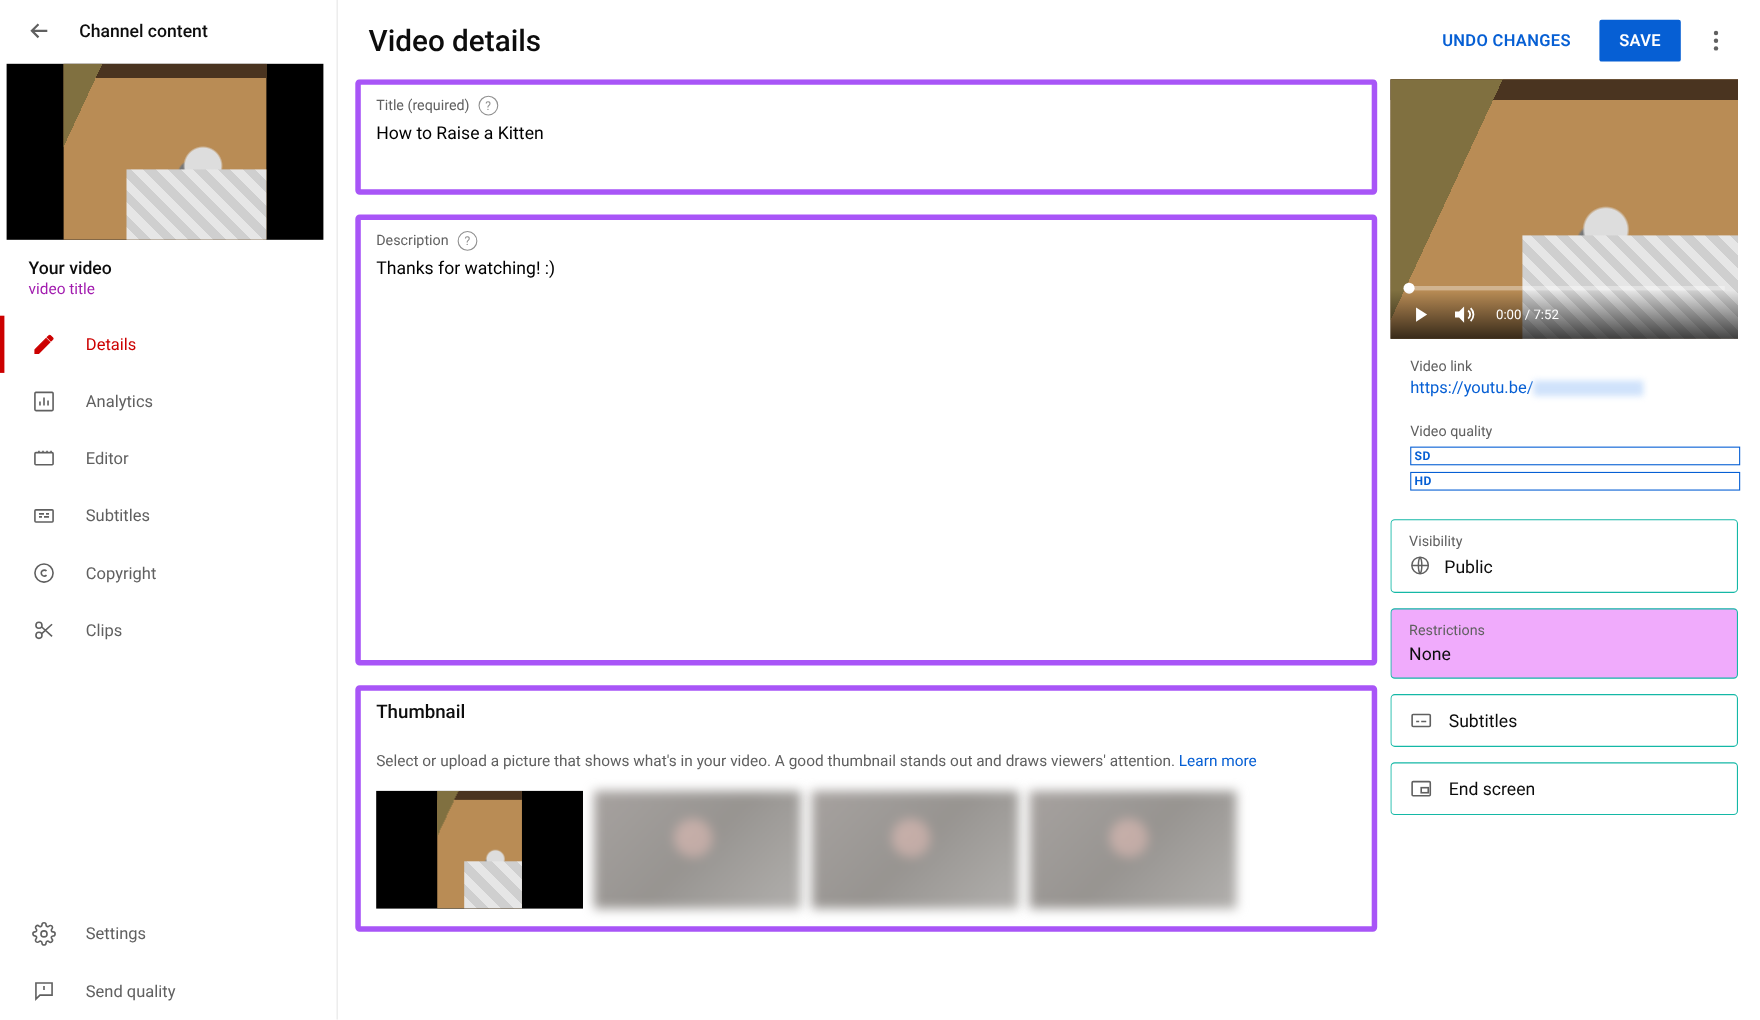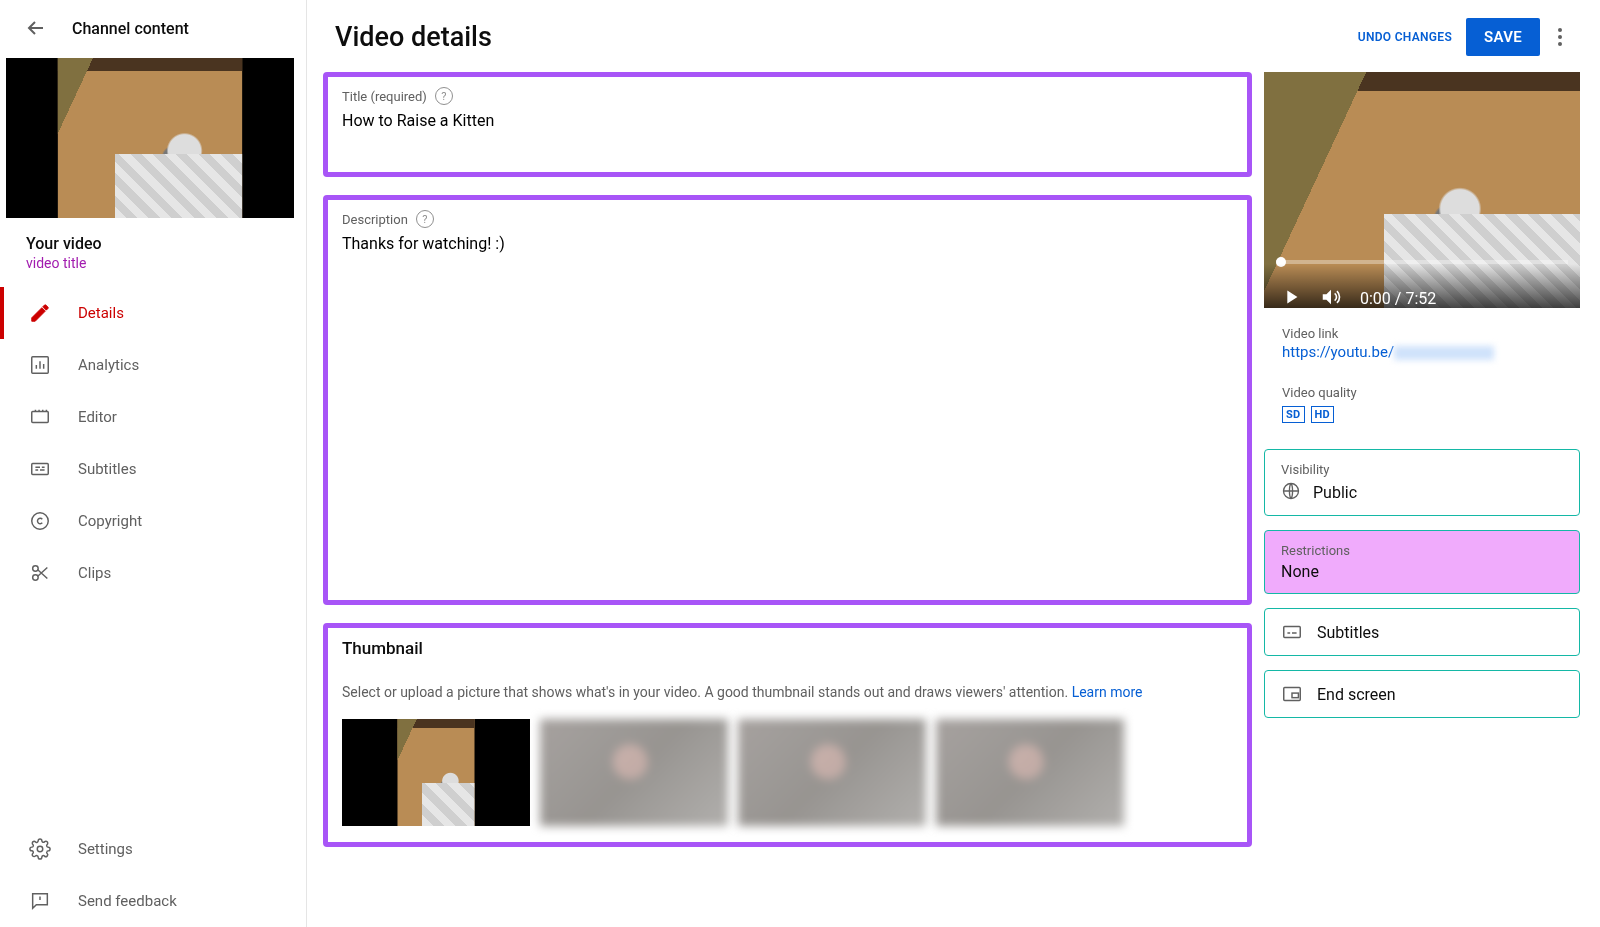--- a/index.html
+++ b/index.html
@@ -13,23 +13,23 @@
 .sb-vt { padding:4px 26px 16px; }
 .sb-vt-h { font-size:16px; font-weight:500; }
 .sb-vt-s { font-size:14px; color:#a21caf; margin-top:2px; }
 .nav-item { display:flex; align-items:center; gap:26px; padding:14px 28px; cursor:pointer; color:#606060; font-size:15px; }
 .nav-item .ico { width:24px; height:24px; display:flex; align-items:center; justify-content:center; }
 .nav-item.active { color:#cc0000; position:relative; }
 .nav-item.active::before { content:""; position:absolute; left:0; top:0; bottom:0; width:4px; background:#cc0000; }
 .nav-item.active .ico svg { stroke:#cc0000; fill:#cc0000; }
 .nav-spacer { flex:1; }
 .main { flex:1; display:flex; flex-direction:column; overflow:hidden; }
-.topbar { display:flex; align-items:center; padding:18px 28px 16px; gap:0; }
+.topbar { display:flex; align-items:center; padding:18px 28px 16px; gap:12px; }
 .topbar h1 { font-size:27px; font-weight:500; flex:1; }
-.btn-text { background:none; border:none; color:#065fd4; font-weight:600; font-size:12px; letter-spacing:.3px; padding:10px 14px; cursor:pointer; }
+.btn-text { background:none; border:none; color:#065fd4; font-weight:600; font-size:15px; letter-spacing:.3px; padding:10px 14px; cursor:pointer; }
 .btn-primary { background:#065fd4; color:#fff; border:none; font-weight:600; font-size:15px; letter-spacing:.3px; padding:10px 18px; border-radius:2px; cursor:pointer; }
 .kebab { width:24px; height:24px; color:#606060; cursor:pointer; margin-left:8px; }
 .body-row { flex:1; display:flex; overflow:hidden; }
 .center { flex:1; padding:0 0 0 0; overflow-y:auto; }
 .highlight { border:5px solid #a855f7; border-radius:4px; margin:0 12px 18px 16px; }
 .field { padding:10px 14px 42px; }
 .field-row { display:flex; align-items:center; gap:8px; }
 .field-label { font-size:13px; color:#606060; }
 .help-ico { width:18px; height:18px; border:1.4px solid #909090; border-radius:50%; display:flex; align-items:center; justify-content:center; font-size:11px; color:#909090; }
 .field-in { border:none; outline:none; font-size:16px; width:100%; margin-top:6px; background:transparent; }
@@ -38,29 +38,29 @@
 .thumb-sec h3 { font-size:17px; font-weight:500; margin-bottom:24px; }
 .thumb-sec p { font-size:14px; color:#606060; line-height:1.5; }
 .thumb-sec a { color:#065fd4; text-decoration:none; }
 .thumb-row { display:flex; gap:10px; margin-top:16px; }
 .thumb-opt { width:188px; height:107px; background:#d0c4bc; cursor:pointer; }
 .thumb-opt.sel { background:#000; display:flex; align-items:center; justify-content:center; }
 .thumb-blur { filter:blur(5px); background:linear-gradient(135deg,#c7b8ae,#b0a398,#d8cdc3); position:relative; }
 .thumb-blur::after{content:"";position:absolute;inset:0;background:radial-gradient(circle at 48% 40%,#e7bdc1 14%,transparent 16%),linear-gradient(#6b7a85,#6b7a85);mix-blend-mode:normal;opacity:.35;}
 .right { width:336px; padding:0 0 0 0; overflow-y:auto; }
 .preview { width:316px; height:236px; background:#000; position:relative; margin:0 0 10px; }
-.preview-ctrl { position:absolute; left:0; right:0; bottom:0; height:44px; display:flex; align-items:flex-end; gap:18px; padding:0 16px; background:linear-gradient(transparent,rgba(0,0,0,.7)); color:#fff; font-size:16px; }
+.preview-ctrl { position:absolute; left:0; right:0; bottom:0; height:44px; display:flex; align-items:center; gap:18px; padding:0 16px; background:linear-gradient(transparent,rgba(0,0,0,.7)); color:#fff; font-size:12px; }
 .pv-ico { width:22px; height:22px; cursor:pointer; }
 .prog { position:absolute; left:12px; right:12px; bottom:44px; height:4px; background:rgba(255,255,255,.35); }
 .prog::before{content:"";position:absolute;left:0;top:-3px;width:10px;height:10px;border-radius:50%;background:#fff;}
 .meta { padding:8px 18px 16px; }
 .meta-l { font-size:13px; color:#606060; }
 .meta-v { font-size:15px; color:#065fd4; margin-top:2px; }
 .meta-v .redact { display:inline-block; width:100px; height:14px; background:#cfe2fb; filter:blur(3px); vertical-align:middle; }
-.quality-badges { display:flex; gap:6px; margin-top:6px; }
+.quality-badges { display:flex; gap:6px; margin-top:6px;flex-direction:column; }
 .qbadge { border:1.6px solid #065fd4; color:#065fd4; font-size:11px; font-weight:700; padding:1px 3px; letter-spacing:.3px; }
 .panel { border:1px solid #14b8a6; border-radius:4px; padding:12px 16px; margin:10px 0 14px; width:316px; cursor:pointer; }
 .panel-l { font-size:13px; color:#606060; }
 .panel-v { font-size:16px; margin-top:4px; display:flex; align-items:center; gap:10px; }
 .panel.grey { background:#f0abfc; }
 .panel-row { display:flex; align-items:center; gap:14px; }
 .panel-ico { width:22px; height:22px; color:#606060; }
 
 .kitten { width:100%; height:100%; background:
   linear-gradient(115deg,#807040 0 24%,transparent 24%),
@@ -162,21 +162,21 @@
       </span>
     <span>Settings</span>
   </div>
   <div class="nav-item">
     <span class="ico">
         <svg viewBox="0 0 24 24" width="22" height="22" fill="none" stroke="#606060" stroke-width="1.6">
           <path d="M4 4h16v12H8l-4 4V4z"></path>
           <path d="M12 7v4M12 14h.01"></path>
         </svg>
       </span>
-    <span>Send feedback</span>
+    <span>Send quality</span>
   </div>
 </aside>
 
 <div class="main">
   <div class="topbar">
     <h1>Video details</h1>
     <button class="btn-text">UNDO CHANGES</button>
     <button class="btn-primary">SAVE</button>
     <span class="kebab">
       <svg viewBox="0 0 24 24" width="24" height="24" fill="#606060">

